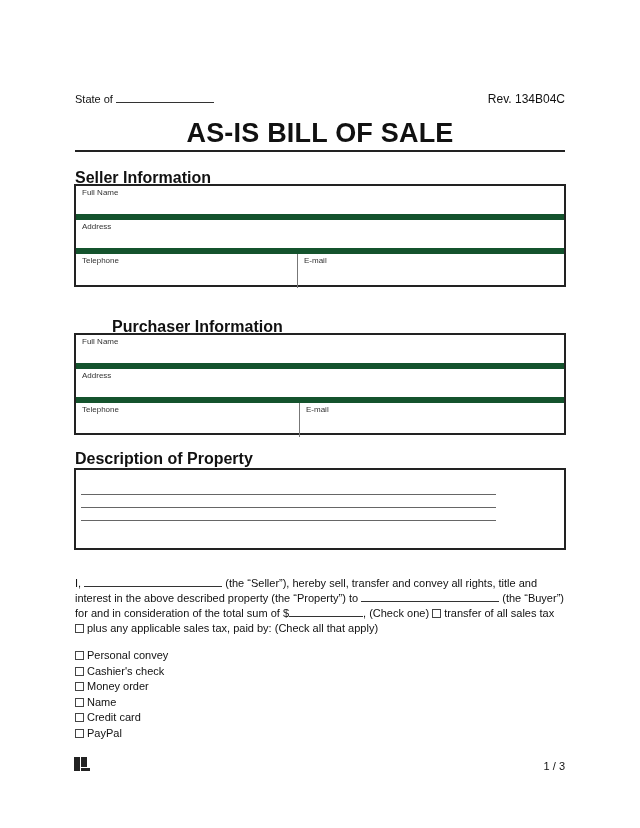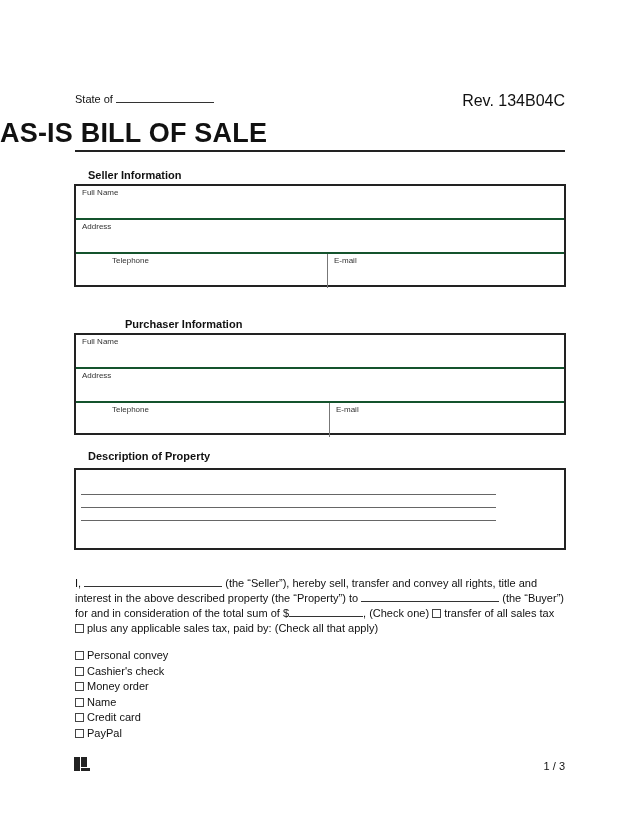--- a/index.html
+++ b/index.html
@@ -1,26 +1,26 @@
 <!DOCTYPE html>
 <html><head>
 <meta charset="utf-8">
 <style>
   * { box-sizing: border-box; margin: 0; padding: 0; }
   html, body { width: 640px; height: 828px; background: #fff; }
   body { font-family: "Liberation Sans", sans-serif; color: #111; position: relative; overflow: hidden; }
   .abs { position: absolute; }
   .state { left: 75px; top: 92px; font-size: 11px; }
-  .rev { right: 75px; top: 92px; font-size: 16px; }
-  .title { left: 0; width: 640px; top: 118px; font-size: 27px; font-weight: bold; letter-spacing: 0.2px; }
+  .rev { right: 75px; top: 92px; font-size: 12px; }
+  .title { left: 0; width: 640px; top: 118px; text-align: center; font-size: 27px; font-weight: bold; letter-spacing: 0.2px; }
   .title-rule { left: 75px; width: 490px; top: 150px; height: 2px; background: #222; }
-  .section-heading { left: 88px; font-size: 11px; font-weight: bold; }
+  .section-heading { left: 75px; font-size: 16px; font-weight: bold; }
   .box { left: 74px; width: 492px; border: 2px solid #222; }
-  .row { position: relative; border-bottom: 2px solid #14532d; height: 34px; display: flex; }
-  .row:last-child { border-bottom: none; margin-left: 30px; }
+  .row { position: relative; border-bottom: 6px solid #14532d; height: 34px; display: flex; }
+  .row:last-child { border-bottom: none; }
   .cell { position: relative; height: 100%; }
   .cell-label { position: absolute; left: 6px; top: 2px; font-size: 8px; color: #333; }
   .cell.left { border-right: 1px solid #777; }
   .desc-box { left: 74px; top: 468px; width: 492px; height: 82px; border: 2px solid #222; }
   .desc-line { position: absolute; left: 5px; width: 415px; height: 1px; background: #666; }
   .para { left: 75px; top: 576px; width: 490px; font-size: 11px; line-height: 15px; }
   .blank { display: inline-block; border-bottom: 1px solid #333; height: 11px; vertical-align: baseline; }
   .cb { display: inline-block; width: 9px; height: 9px; border: 1px solid #444; vertical-align: -1px; margin-right: 3px; }
   .pay-list { left: 75px; top: 648px; font-size: 11px; }
   .pay-item { height: 15.6px; line-height: 15.6px; }

